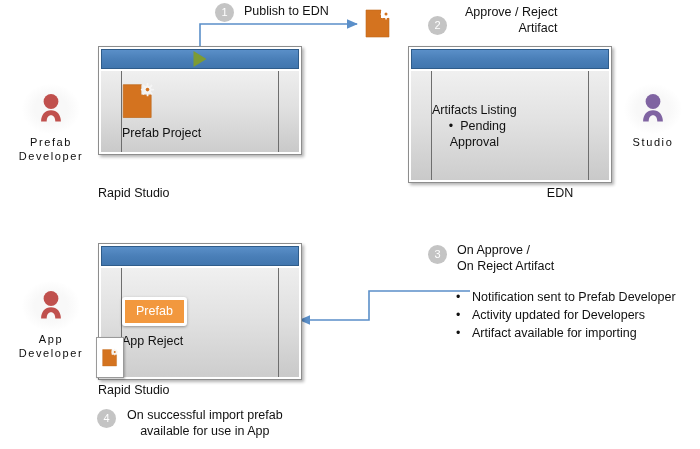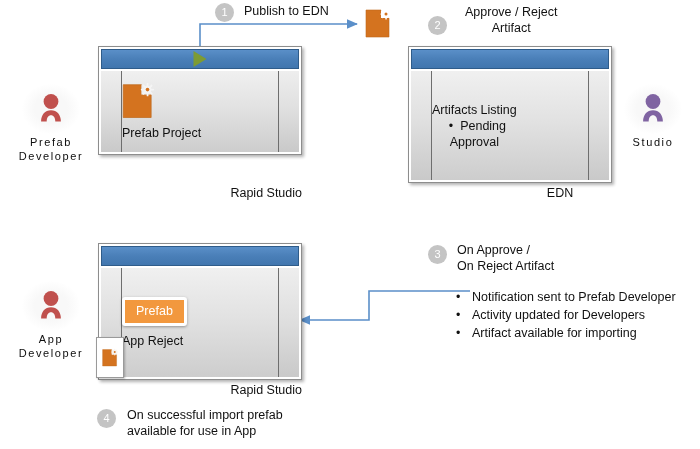--- a/index.html
+++ b/index.html
@@ -112,21 +112,21 @@
     font-size: 12.5px;
     line-height: 15.5px;
     color: #111111;
   }
 
   
   .caption {
     position: absolute;
     font-size: 12.5px;
     color: #111111;
-    text-align: right;
+    text-align: left;
   }
 
   
   .win-text {
     font-size: 12.5px;
     line-height: 16px;
     color: #111111;
     text-align: center;
   }
   .win-text .bulleted {
@@ -262,21 +262,21 @@
         <rect x="20.3" y="0.6" width="1.5" height="11" rx="0.6" transform="rotate(-45 21 6)"></rect>
       </g>
       <circle cx="21" cy="6" r="1.5" fill="#d4731f"></circle>
     </svg>
   </div>
 
   
   <div class="step-bubble" style="left:428px; top:16px;">2</div>
   <div class="step-text" style="left:457px; top:5px; text-align:left;margin-left:8px;">
     <div>Approve / Reject</div>
-    <div style="text-align:center;">Artifact</div>
+    <div style="text-align:right;">Artifact</div>
   </div>
 
   
   <div class="app-window" style="left:98px; top:46px; width:204px; height:109px;">
     <div class="win-titlebar">
       <span class="play-tri"></span>
     </div>
     <div class="win-body">
       <div class="pane-left"></div>
       <div class="pane-center">
@@ -367,18 +367,18 @@
       <span class="txt">Activity updated for Developers</span>
     </div>
     <div class="row">
       <span class="dot">•</span>
       <span class="txt">Artifact available for importing</span>
     </div>
   </div>
 
   
   <div class="step-bubble" style="left:97px; top:409px;">4</div>
-  <div class="step-text" style="left:127px; top:408px; text-align:left;">
+  <div class="step-text" style="left:127px; top:408px; text-align:center;">
     <div>On successful import prefab</div>
     <div>available for use in App</div>
   </div>
 
 </div>
 
 </body></html>

